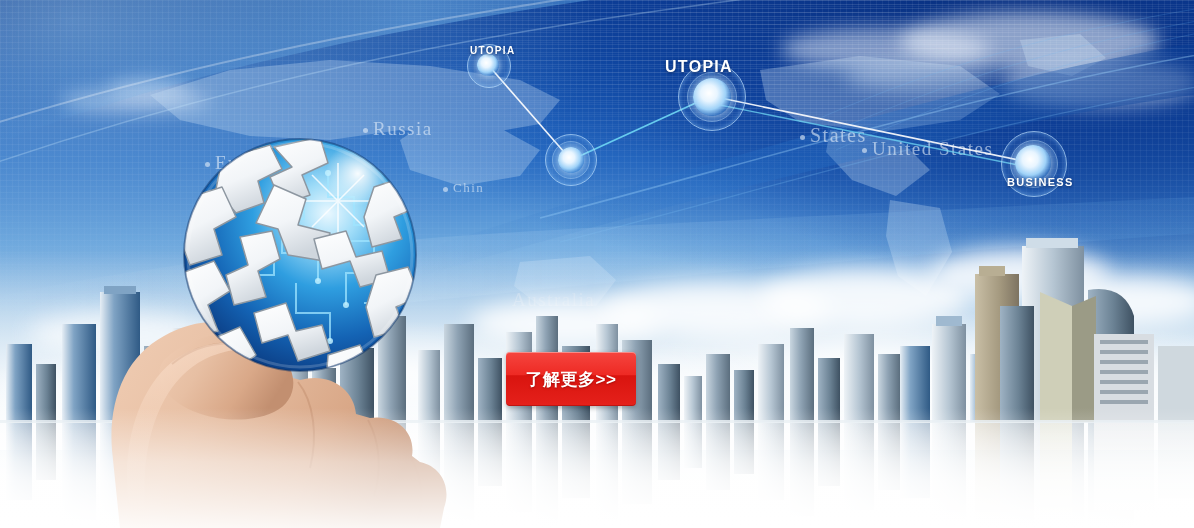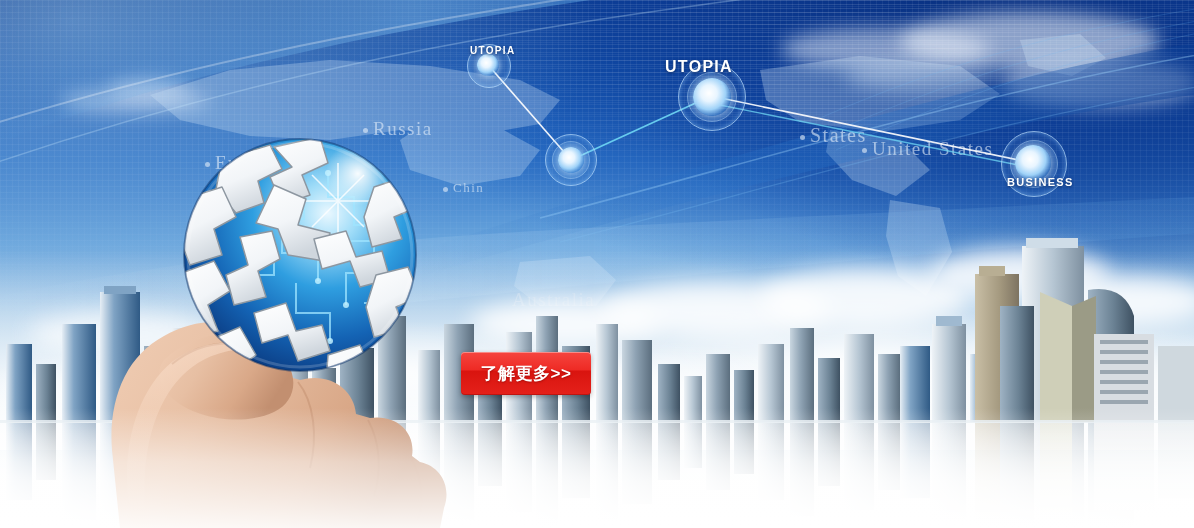--- a/index.html
+++ b/index.html
@@ -142,22 +142,22 @@
     white-space:nowrap;
     text-shadow:
       1px 1px 0 rgba(190,120,0,.55),
       2px 3px 5px rgba(70,60,10,.45);
   }
   #slogan-1{margin-top:16px;}
   #slogan-2{margin-top:14px;}
 
   
   #cta{
-    position:absolute;left:461px;top:352px;
-    width:130px;height:43px;
+    position:absolute;left:506px;top:352px;
+    width:130px;height:54px;
     border:0;
     border-radius:4px;
     cursor:pointer;
     background:linear-gradient(to bottom, #f5453f 0%, #ee2a24 42%, #d9140f 44%, #e5211b 100%);
     box-shadow:
       inset 0 1px 0 rgba(255,255,255,.38),
       inset 0 -1px 0 rgba(120,0,0,.35),
       0 2px 5px rgba(0,0,0,.28);
     color:#ffffff;
     font-family:"Liberation Sans",sans-serif;

